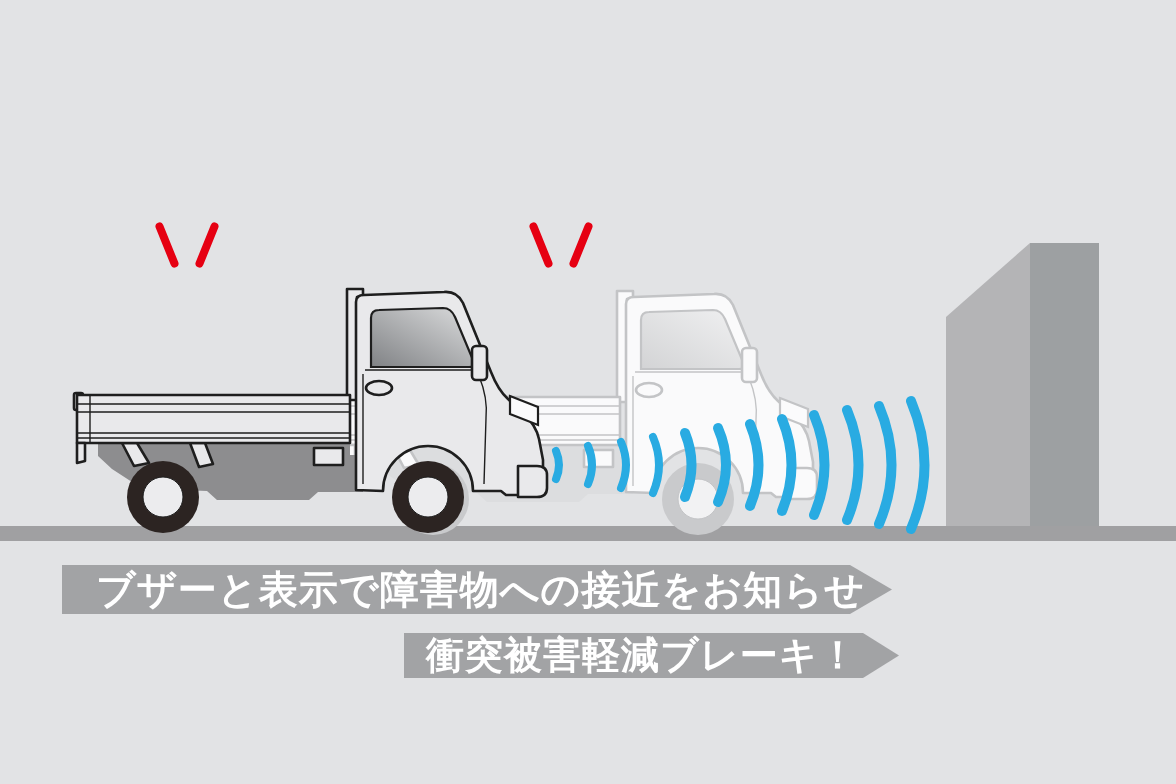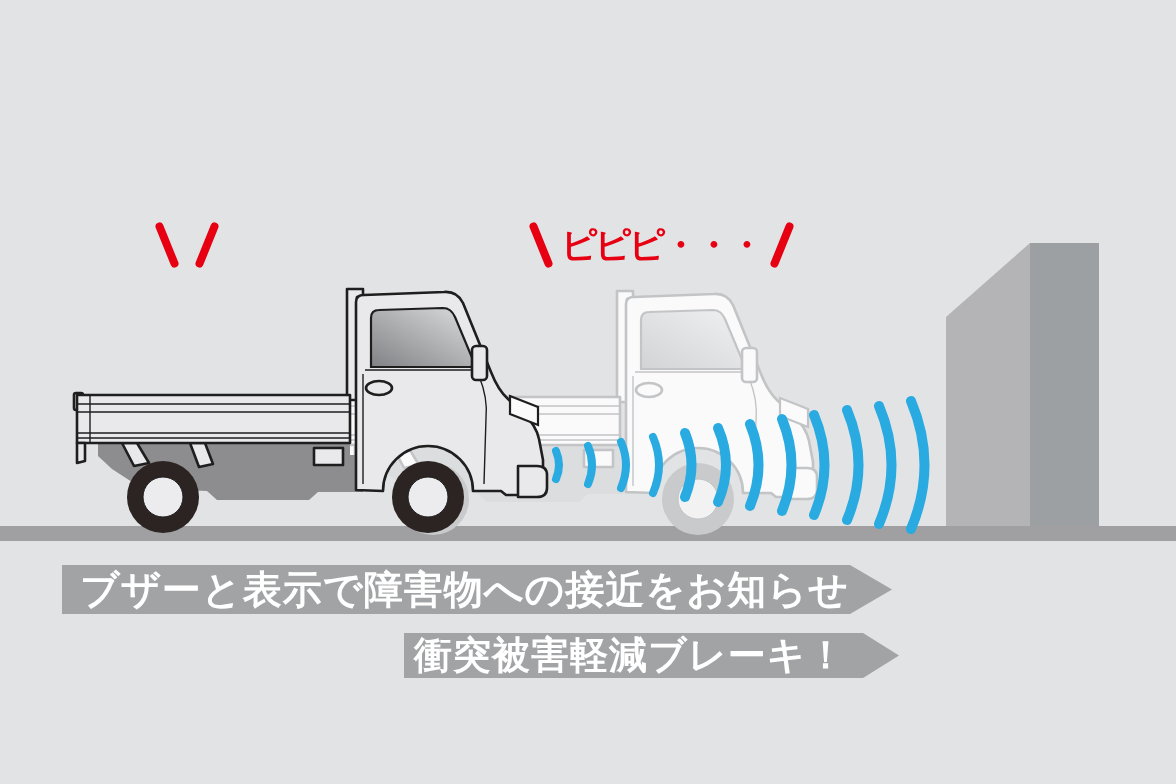--- a/index.html
+++ b/index.html
@@ -24,26 +24,26 @@
   .slash.l{transform:rotate(-22deg);margin-right:16px;}
   .slash.r{transform:rotate(22deg);margin-left:16px;}
 
   
   .banner{
     position:absolute;background:var(--banner-gray,#a2a3a5);
     color:#ffffff;font-weight:bold;white-space:nowrap;box-sizing:border-box;
   }
   #banner-buzzer{
     left:62px;top:565px;width:830px;height:49px;line-height:49px;
-    font-size:39px;letter-spacing:1px;padding-left:18px;
+    font-size:39px;letter-spacing:1px;padding-left:34px;
     clip-path:polygon(0 0,calc(100% - 42px) 0,100% 50%,calc(100% - 42px) 100%,0 100%);
   }
   #banner-brake{
     left:404px;top:633px;width:495px;height:45px;line-height:45px;
-    font-size:38px;letter-spacing:1px;padding-left:10px;
+    font-size:38px;letter-spacing:1px;padding-left:22px;
     clip-path:polygon(0 0,calc(100% - 36px) 0,100% 50%,calc(100% - 36px) 100%,0 100%);
   }
 
   
   #kei-truck .body{fill:var(--body,#e9e9eb);stroke:var(--line,#1e1e1e);
     stroke-width:2.6;stroke-linejoin:round;}
   #kei-truck .seam{fill:none;stroke:var(--line,#1e1e1e);stroke-width:1.4;}
   #kei-truck .under{fill:var(--under,#8d8d8f);}
   #kei-truck .tire{fill:var(--tire,#2c2422);}
   #kei-truck .hub{fill:var(--hub,#ececee);stroke:var(--line,#1e1e1e);stroke-width:1;}
@@ -121,18 +121,17 @@
       <path d="M911,401 Q938,465 911,529" stroke-width="10"></path>
     </g>
 </svg>
 
 <div class="sound-label" id="sound-label-1">
   <span class="slash l"></span>
   <span class="slash r"></span>
 </div>
 <div class="sound-label" id="sound-label-2">
   <span class="slash l"></span>
-  <span>ピピピ・・・</span>
   <span class="slash r"></span>
 </div>
 
 <div class="banner" id="banner-buzzer">ブザーと表示で障害物への接近をお知らせ</div>
 <div class="banner" id="banner-brake">衝突被害軽減ブレーキ！</div>
 
 </body></html>

